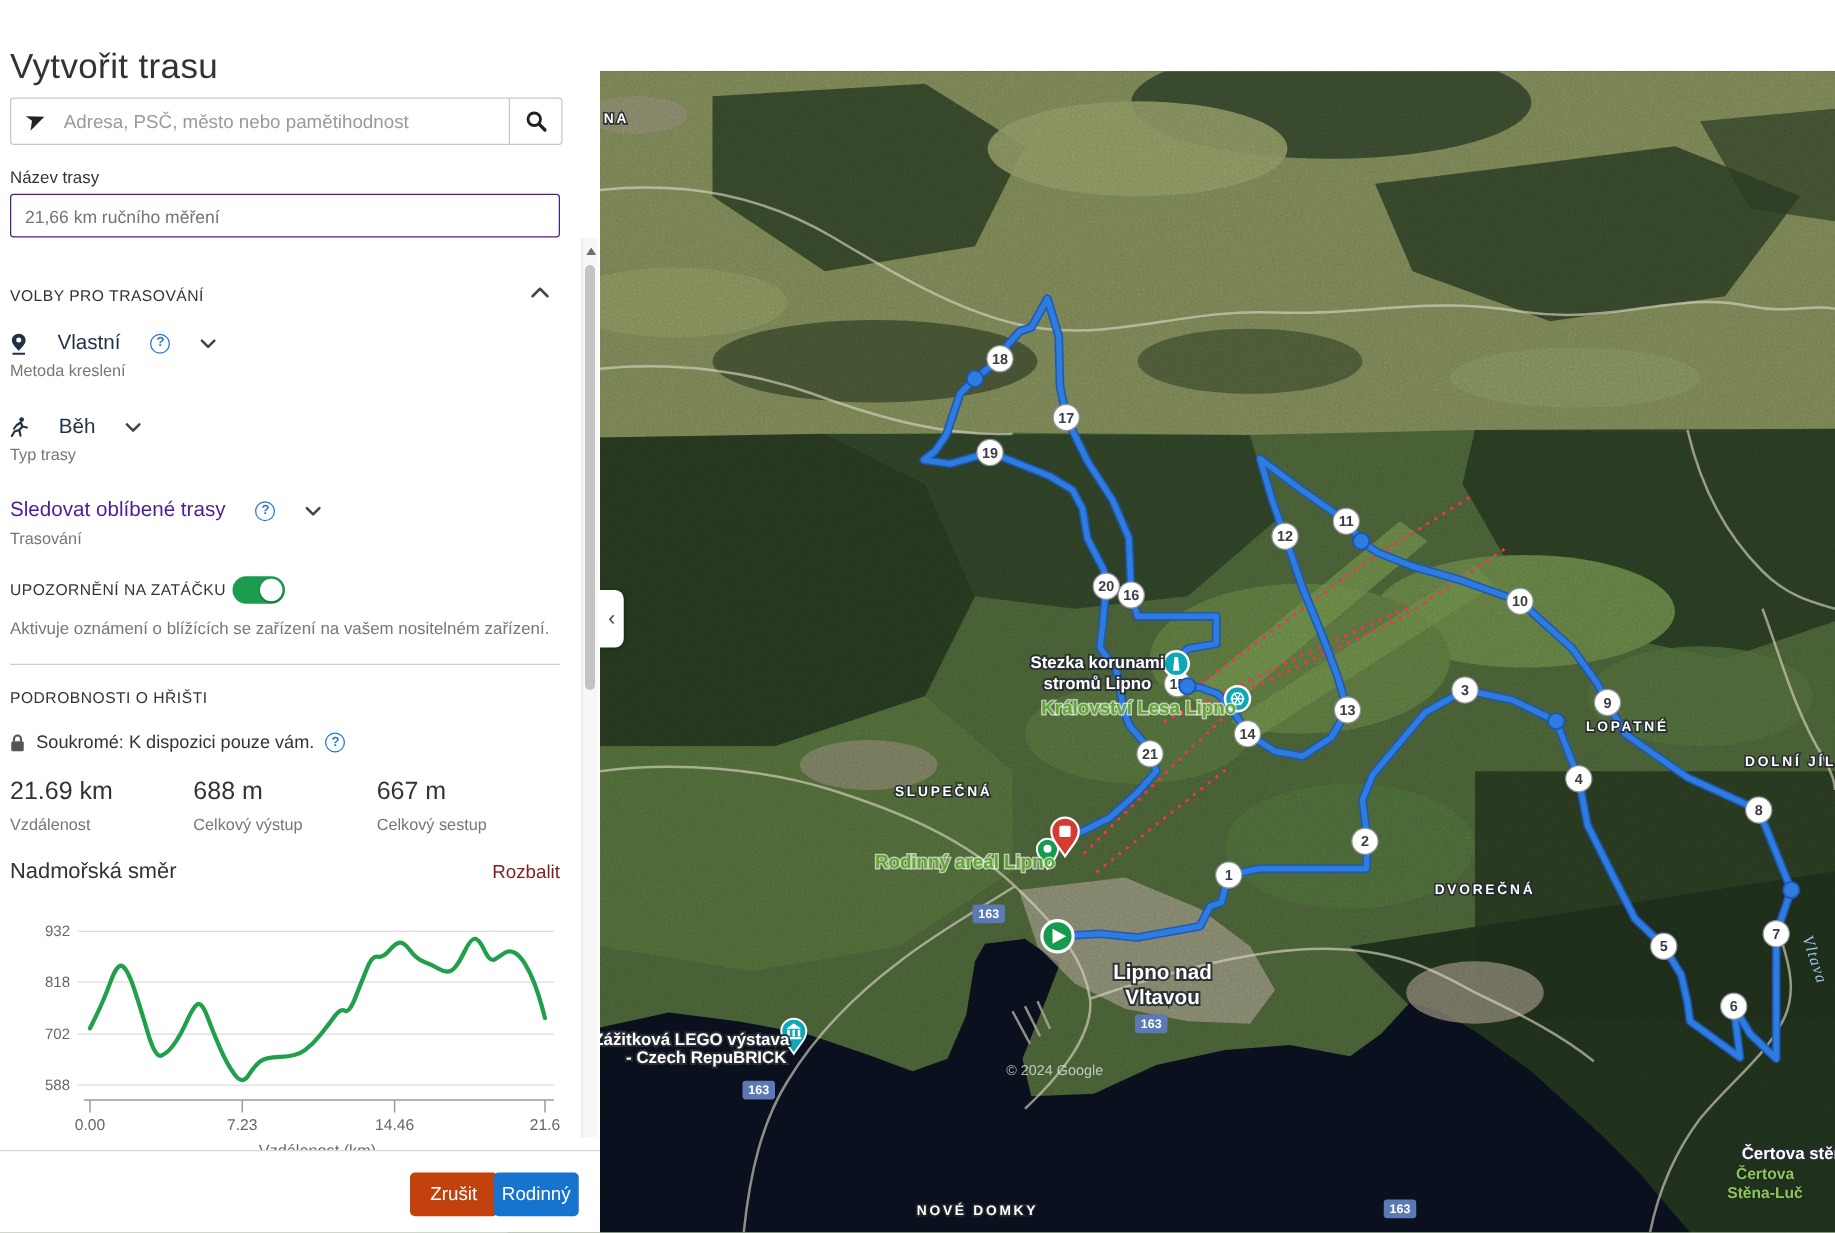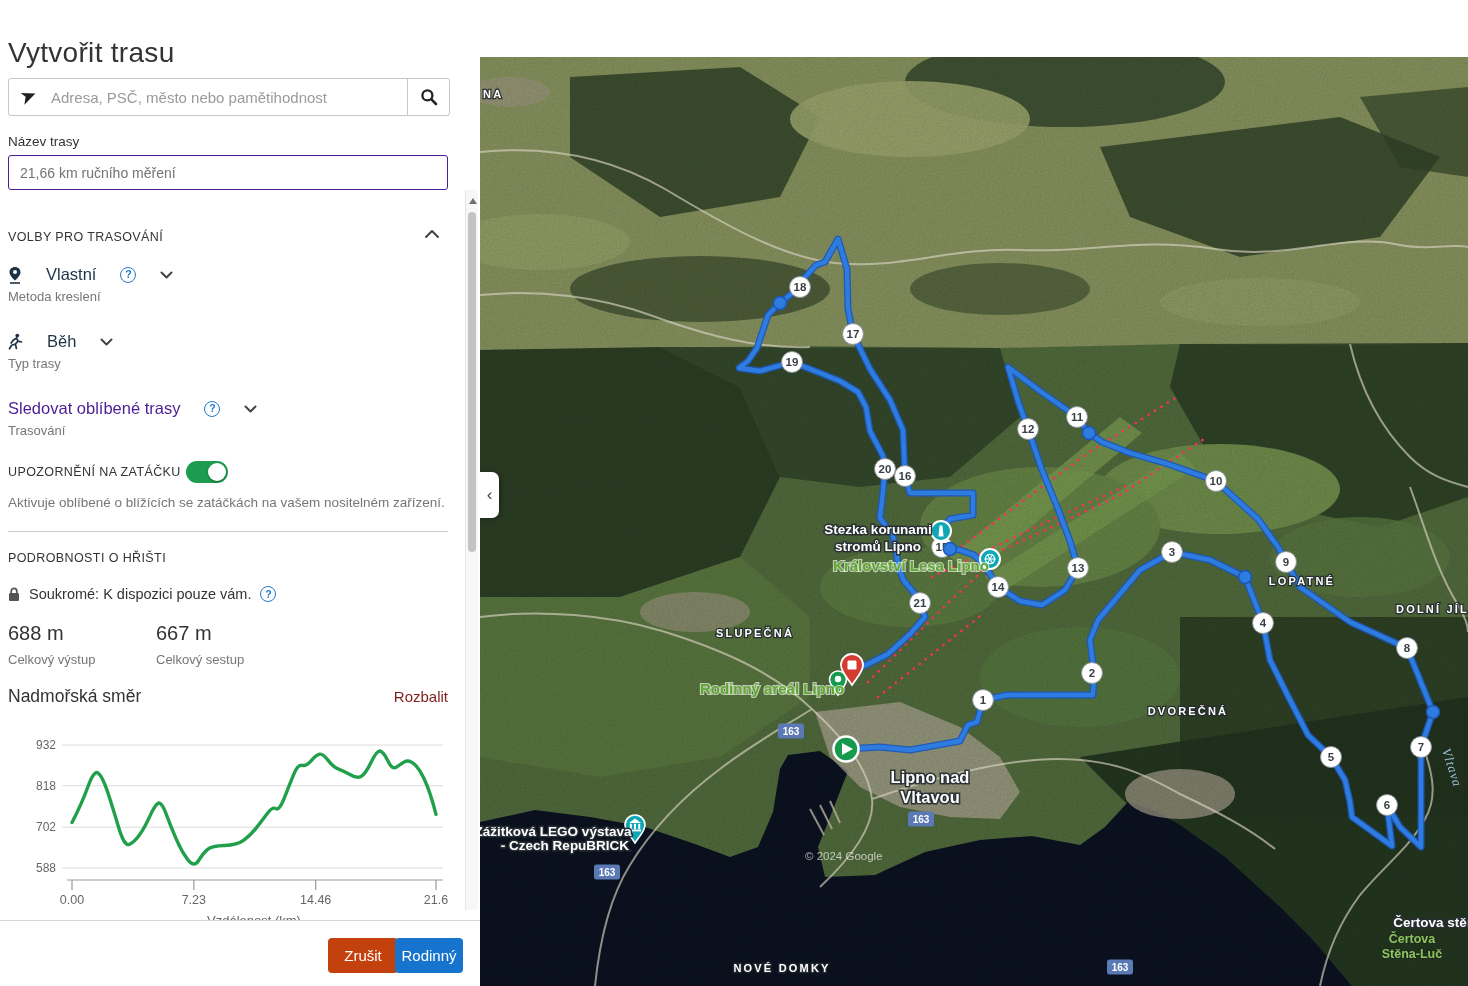--- a/index.html
+++ b/index.html
@@ -129,38 +129,42 @@
       </svg>
   </div>
   <div class="abs sublabel" style="left:8px;top:423px">Trasování</div>
 
   <div class="abs togglerow" style="left:8px;top:461px">
     <span class="sechead">UPOZORNĚNÍ NA ZATÁČKU</span>
     <span class="toggle">
         <span class="knob"></span>
       </span>
   </div>
-  <div class="abs desc" style="left:8px;top:494px">Aktivuje oblíbené o blížících se zatáčkách na vašem nositelném zařízení.</div>
+  <div class="abs desc" style="left:8px;top:494px">Aktivuje oznámení o blížících se zařízení na vašem nositelném zařízení.</div>
 
   <div class="abs divider"></div>
 
   <div class="abs sechead" style="left:8px;top:551px">PODROBNOSTI O HŘIŠTI</div>
 
   <div class="abs lockrow" style="left:8px;top:586px">
     <svg width="12" height="15" viewBox="0 0 12 15">
         <rect x="1" y="6" width="10" height="8" rx="1.2" fill="#555"></rect>
         <path d="M3.2,6 V4.2 A2.8,2.8 0 0 1 8.8,4.2 V6" fill="none" stroke="#555" stroke-width="1.7"></path>
       </svg>
     <span>Soukromé: K dispozici pouze vám.</span>
     <span class="qwrap">
         <span class="qmark">?</span>
       </span>
   </div>
 
   <div class="stats abs">
+    <div class="stat">
+      <div class="v">21.69 km</div>
+      <div class="l">Vzdálenost</div>
+    </div>
     <div class="stat">
       <div class="v">688 m</div>
       <div class="l">Celkový výstup</div>
     </div>
     <div class="stat">
       <div class="v">667 m</div>
       <div class="l">Celkový sestup</div>
     </div>
   </div>
 

